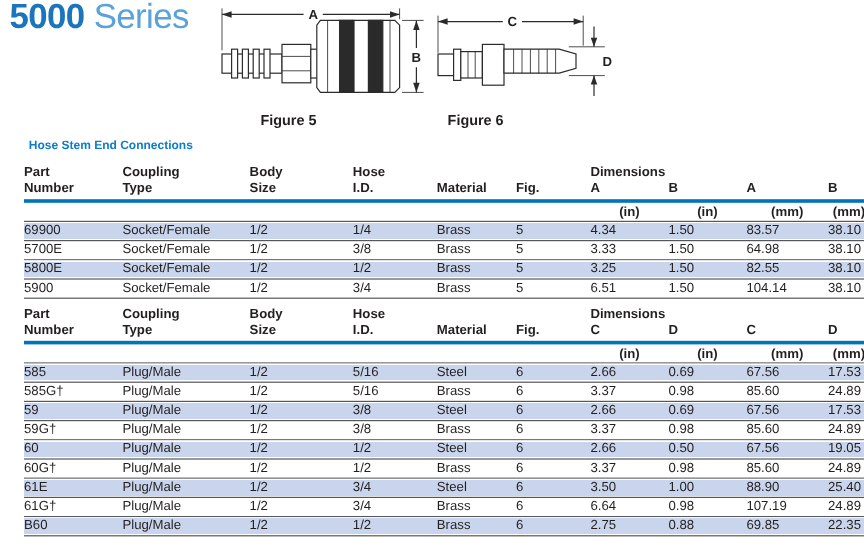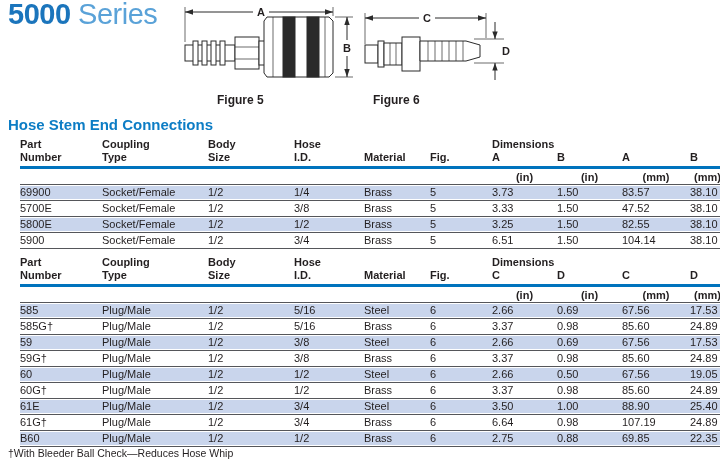--- a/index.html
+++ b/index.html
@@ -14,21 +14,21 @@
   
   .figsvg{position:absolute;}
   .fig-label{position:absolute;font-size:12px;font-weight:bold;color:#231f20;}
   .dimtext{font:bold 11px "Liberation Sans","DejaVu Sans",sans-serif;fill:#231f20;}
   .ln{stroke:#2b2b2b;stroke-width:1;fill:none;}
   .lnthin{stroke:#2b2b2b;stroke-width:0.7;fill:none;}
   .part{stroke:#2b2b2b;stroke-width:1;fill:#ffffff;}
   .knurl{fill:#2a2a2a;stroke:#2b2b2b;stroke-width:1;}
   .ah{fill:#2b2b2b;stroke:none;}
   
-  .section-heading{position:absolute;left:8px;top:116px;font-size:15px;font-weight:bold;color:var(--heading-blue,#0d7dc5);}
+  .section-heading{position:absolute;left:24px;top:116px;font-size:10px;font-weight:bold;color:var(--heading-blue,#0d7dc5);}
   
   #tables{position:absolute;left:20px;top:134px;width:705px;}
   .tbl{width:100%;}
   .tbl + .tbl{margin-top:3px;}
   .trow{display:grid;grid-template-columns:82px 106px 86px 70px 66px 62px 65px 65px 68px minmax(0,1fr);}
   .cell{font-size:11px;white-space:nowrap;overflow:visible;}
   .thead{padding-top:4px;padding-bottom:2px;}
   .hcell{font-weight:bold;line-height:12.5px;}
   .hl1{min-height:12.5px;}
   .rule{height:3px;background:var(--rule-blue,#0073bd);margin-top:1px;}
@@ -181,35 +181,35 @@
           <div class="cell ucell">(mm)</div>
           <div class="cell ucell">(mm)</div>
         </div>
         <div class="trow drow shaded">
           <div class="cell dcell">69900</div>
           <div class="cell dcell">Socket/Female</div>
           <div class="cell dcell">1/2</div>
           <div class="cell dcell">1/4</div>
           <div class="cell dcell">Brass</div>
           <div class="cell dcell">5</div>
-          <div class="cell dcell">3.73</div>
+          <div class="cell dcell">4.34</div>
           <div class="cell dcell">1.50</div>
           <div class="cell dcell">83.57</div>
           <div class="cell dcell">38.10</div>
         </div>
         <div class="trow drow">
           <div class="cell dcell">5700E</div>
           <div class="cell dcell">Socket/Female</div>
           <div class="cell dcell">1/2</div>
           <div class="cell dcell">3/8</div>
           <div class="cell dcell">Brass</div>
           <div class="cell dcell">5</div>
           <div class="cell dcell">3.33</div>
           <div class="cell dcell">1.50</div>
-          <div class="cell dcell">47.52</div>
+          <div class="cell dcell">64.98</div>
           <div class="cell dcell">38.10</div>
         </div>
         <div class="trow drow shaded">
           <div class="cell dcell">5800E</div>
           <div class="cell dcell">Socket/Female</div>
           <div class="cell dcell">1/2</div>
           <div class="cell dcell">1/2</div>
           <div class="cell dcell">Brass</div>
           <div class="cell dcell">5</div>
           <div class="cell dcell">3.25</div>
@@ -390,15 +390,14 @@
           <div class="cell dcell">Brass</div>
           <div class="cell dcell">6</div>
           <div class="cell dcell">2.75</div>
           <div class="cell dcell">0.88</div>
           <div class="cell dcell">69.85</div>
           <div class="cell dcell">22.35</div>
         </div>
       </div>
   </div>
 
-  <div class="footnote">†With Bleeder Ball Check—Reduces Hose Whip</div>
 
 </div>
 
 </body></html>

